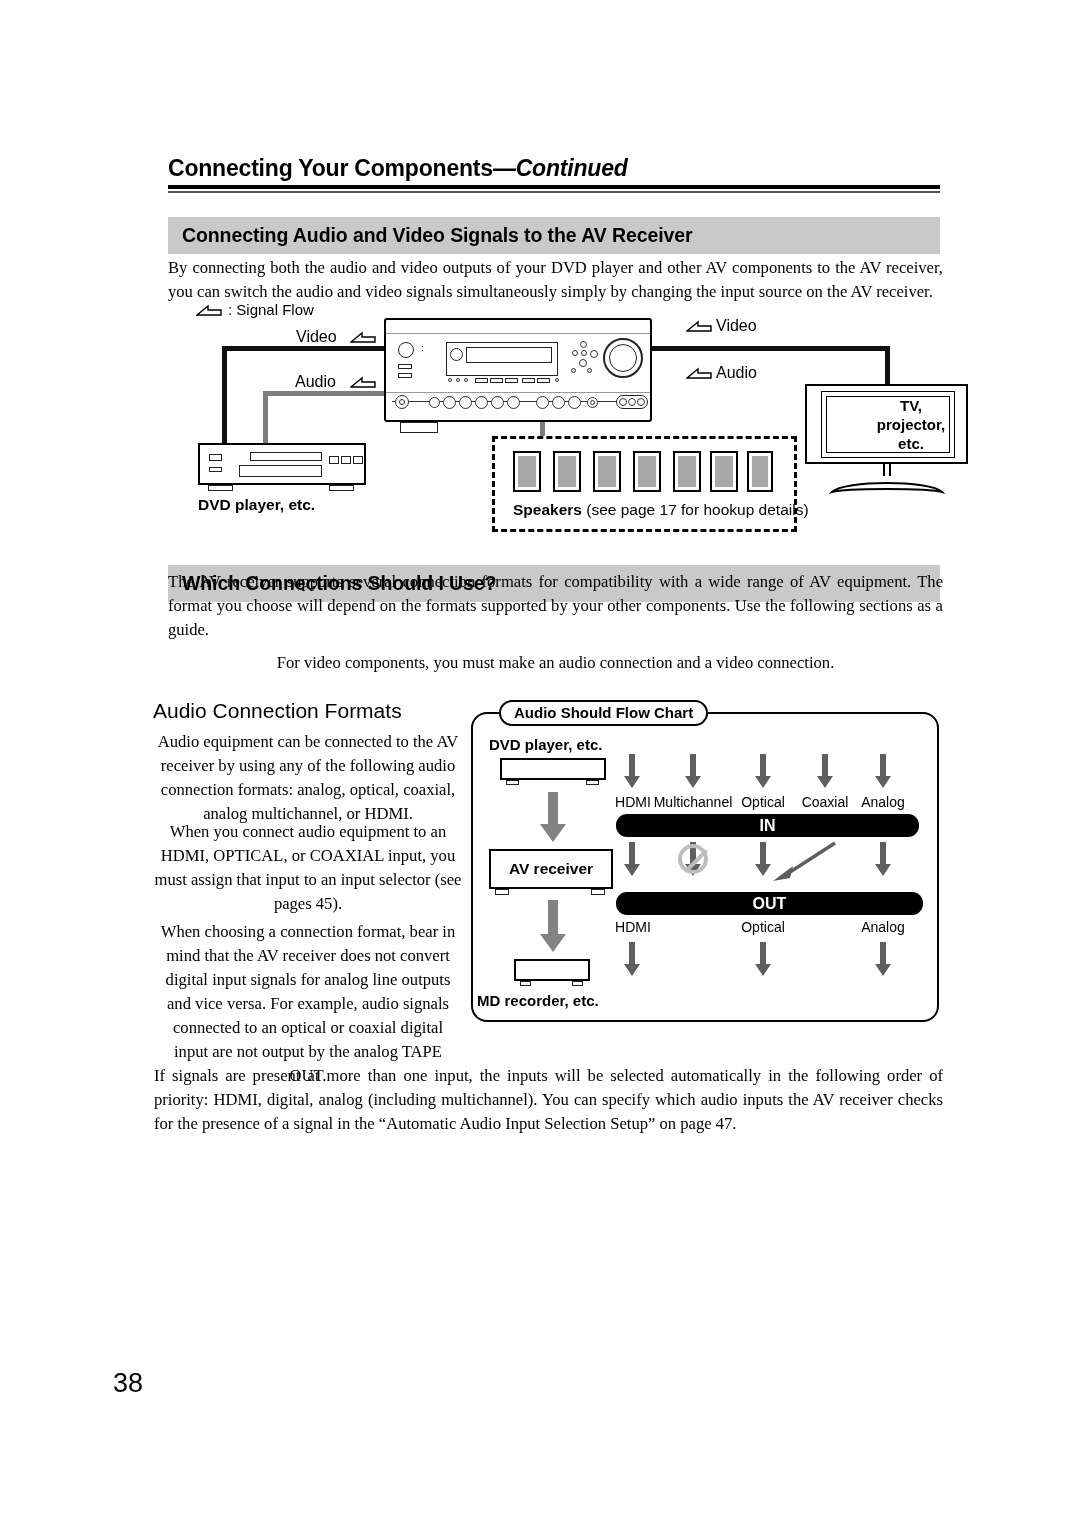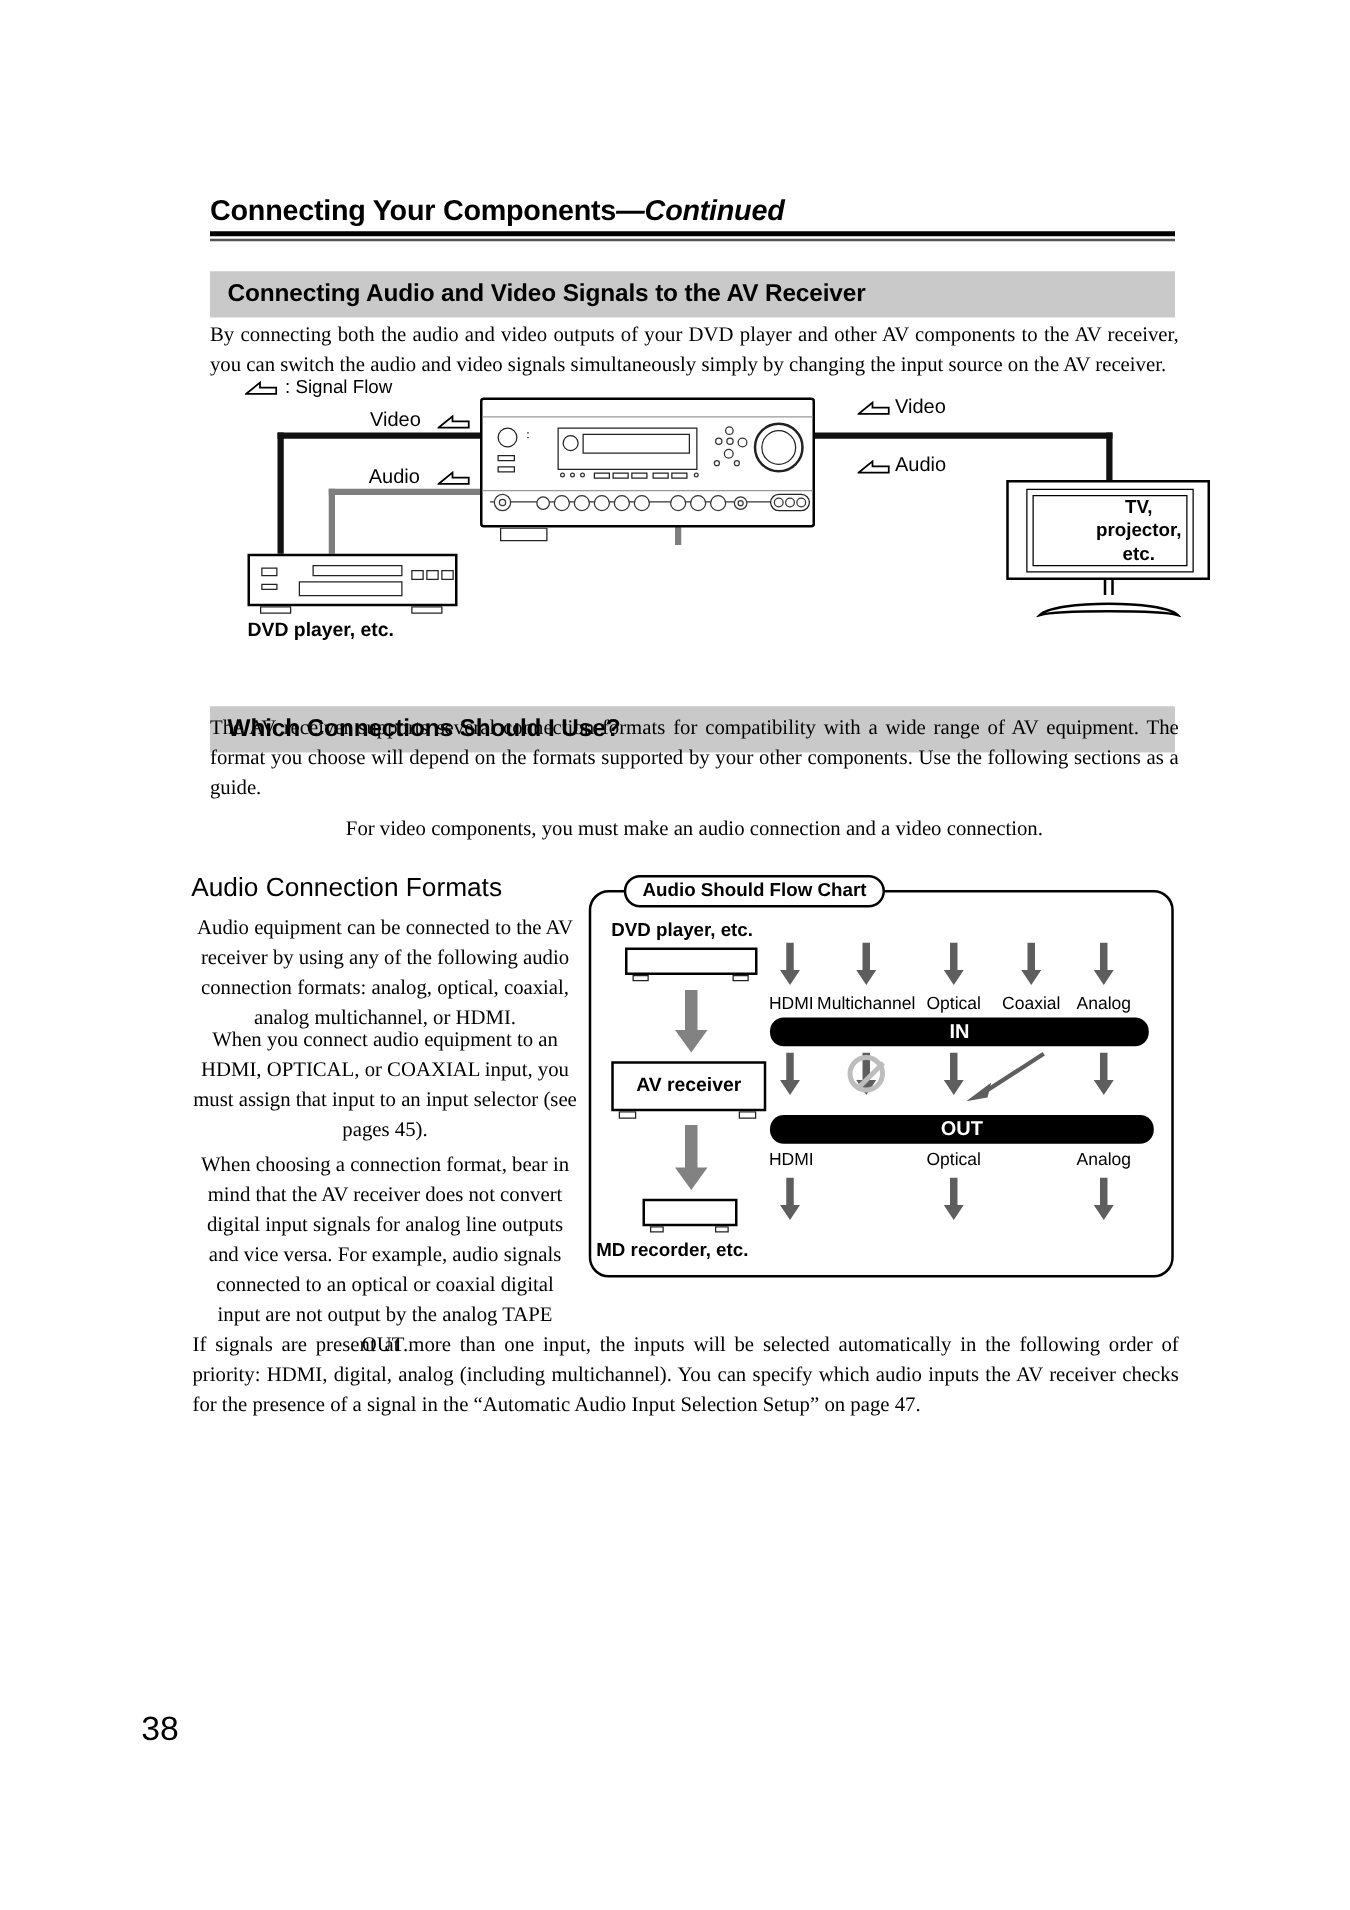--- a/index.html
+++ b/index.html
@@ -269,20 +269,44 @@
       <div class="sq" style="left:50px; top:7px; width:72px; height:9px;"></div>
       <div class="sq" style="left:39px; top:20px; width:83px; height:12px;"></div>
       <div class="sq" style="left:129px; top:11px; width:10px; height:8px;"></div>
       <div class="sq" style="left:141px; top:11px; width:10px; height:8px;"></div>
       <div class="sq" style="left:153px; top:11px; width:10px; height:8px;"></div>
     </div>
     <div class="foot" style="left:16px; top:187px; width:25px; height:6px;"></div>
     <div class="foot" style="left:137px; top:187px; width:25px; height:6px;"></div>
     <div class="lbl lbl-b" style="left:6px; top:198px; font-size:15.5px;">DVD player, etc.</div>
 
+    <div class="spk-zone" style="left:300px; top:138px; width:305px; height:96px;">
+      <div class="spk" style="left:18px;  top:12px; width:28px; height:41px;">
+          <i></i>
+        </div>
+      <div class="spk" style="left:58px;  top:12px; width:28px; height:41px;">
+          <i></i>
+        </div>
+      <div class="spk" style="left:98px;  top:12px; width:28px; height:41px;">
+          <i></i>
+        </div>
+      <div class="spk" style="left:138px; top:12px; width:28px; height:41px;">
+          <i></i>
+        </div>
+      <div class="spk" style="left:178px; top:12px; width:28px; height:41px;">
+          <i></i>
+        </div>
+      <div class="spk" style="left:215px; top:12px; width:28px; height:41px;">
+          <i></i>
+        </div>
+      <div class="spk" style="left:252px; top:12px; width:26px; height:41px;">
+          <i></i>
+        </div>
+      <div class="lbl" style="left:18px; top:62px; font-size:15.5px;"><b>Speakers</b><span> (see page 17 for hookup details)</span></div>
+    </div>
 
     <div class="tv-outer" style="left:613px; top:86px; width:163px; height:80px;">
       <div class="tv-mid" style="left:14px; top:5px; width:134px; height:67px;">
         <div class="tv-in" style="left:4px; top:4px; width:124px; height:57px; display:flex; align-items:center; justify-content:center;">
           <div style="text-align:center; font-family:'Liberation Sans',sans-serif; font-weight:bold; font-size:15px; line-height:19px;">
             <div>TV, projector,</div>
             <div>etc.</div>
           </div>
         </div>
       </div>

